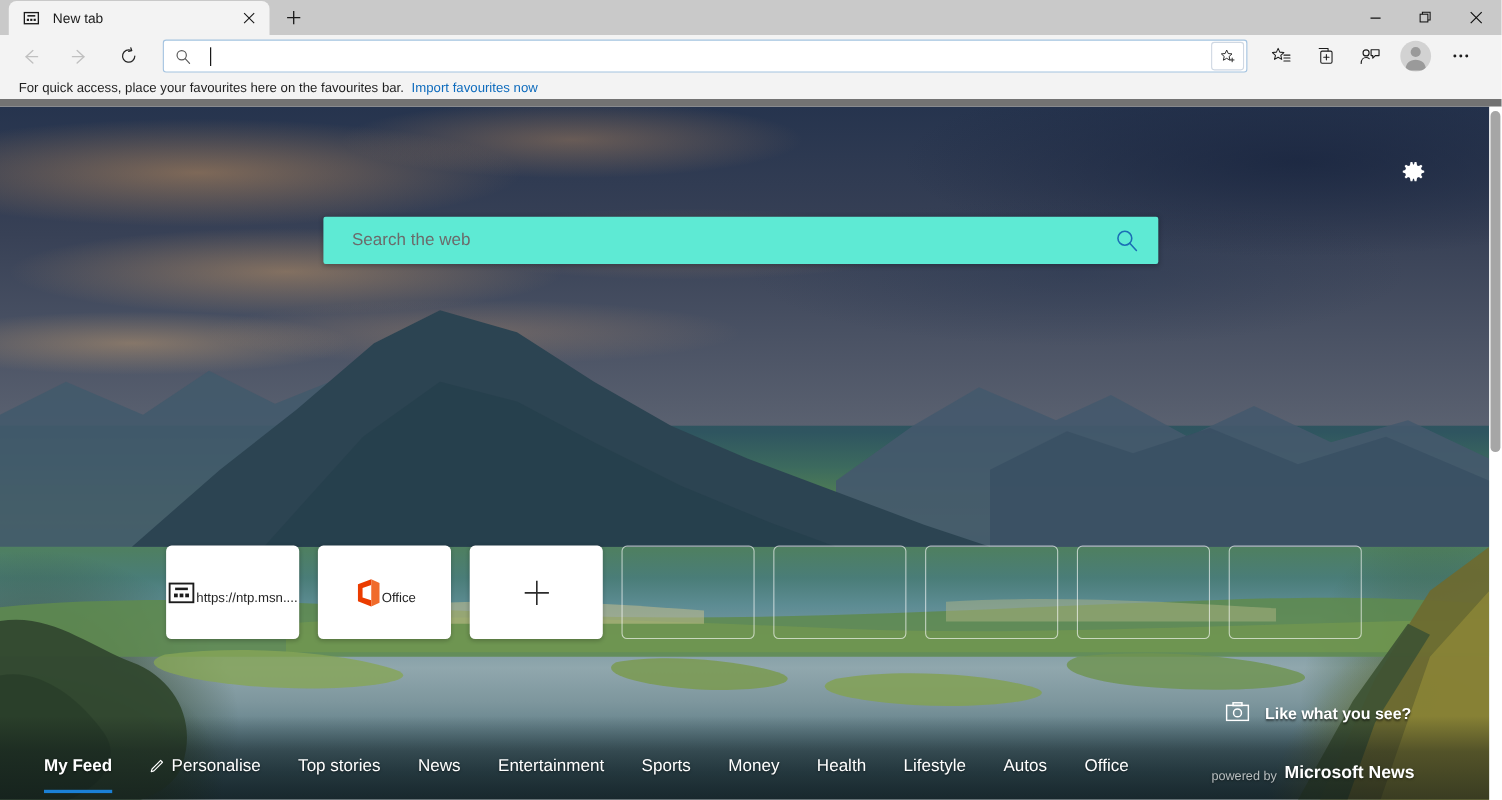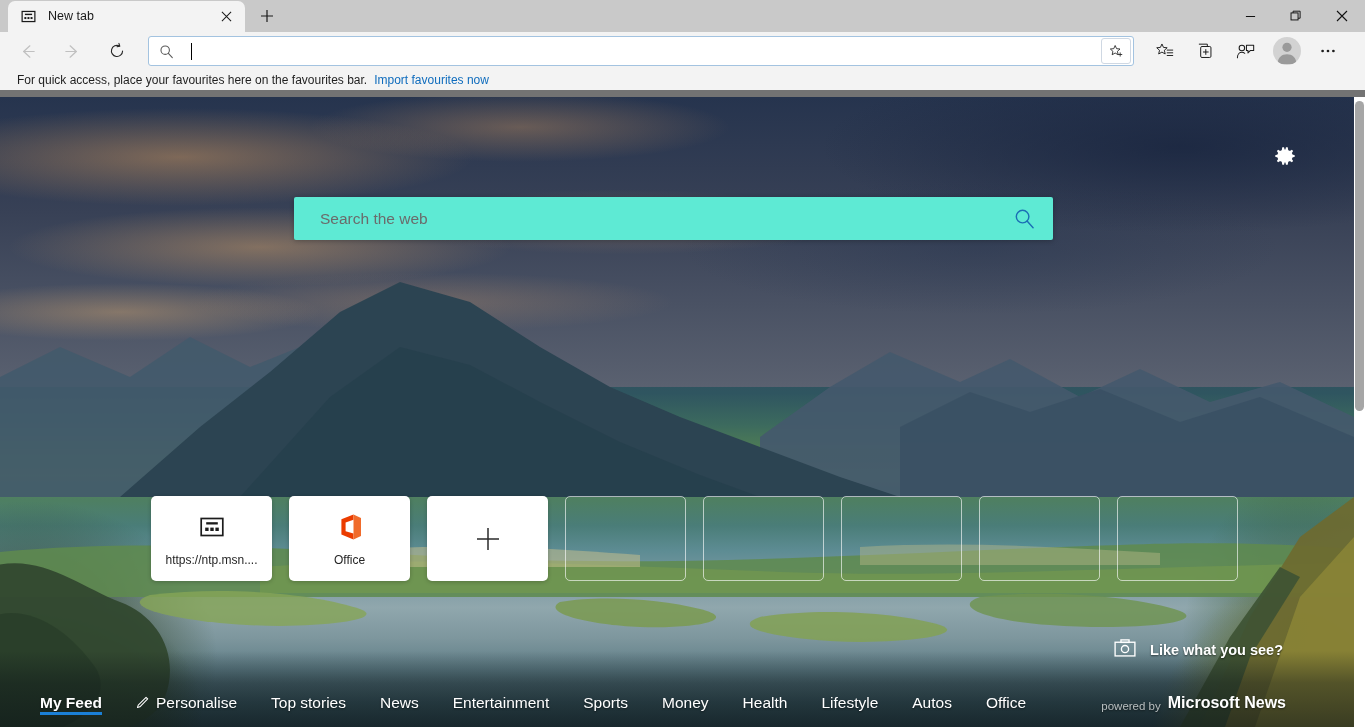--- a/index.html
+++ b/index.html
@@ -8,21 +8,21 @@
     overflow: hidden;
     font-family: "Liberation Sans", sans-serif;
     background: #ffffff;
   }
 
   
   .titlebar {
     position: absolute; top: 0; left: 0;
     width: 1365px; height: 32px;
     background: #c9c9c9;
-    display: flex; align-items: center;
+    display: flex; align-items: flex-end;
   }
   .tab {
     margin-left: 8px;
     width: 237px; height: 31px;
     background: #f3f3f3;
     border-radius: 7px 7px 0 0;
     display: flex; align-items: center;
     padding: 0 8px 0 12px;
     position: relative;
   }
@@ -237,21 +237,21 @@
 
   
   .tiles {
     position: absolute; left: 151px; top: 399px;
     display: flex; gap: 17px;
   }
   .tile {
     width: 121px; height: 85px;
     background: #ffffff;
     border-radius: 5px;
-    display: flex; flex-direction: column;
+    display: flex; flex-direction: row;
     align-items: center; justify-content: center;
     box-shadow: 0 1px 4px rgba(0,0,0,0.22);
   }
   .tile-icon { height: 34px; display: flex; align-items: center; justify-content: center; }
   .tile-label {
     margin-top: 9px;
     font-size: 12px; color: #252525;
     max-width: 106px;
     white-space: nowrap; overflow: hidden; text-overflow: ellipsis;
     text-align: center;
@@ -281,21 +281,21 @@
   .ntp-nav {
     position: absolute; left: 0; bottom: 0;
     width: 1354px; height: 48px;
     display: flex; align-items: center;
   }
   .nav-items { display: flex; align-items: center; margin-left: 40px; }
   .nav-item {
     font-size: 15.5px; color: #ffffff;
     margin-right: 34px;
     position: relative;
-    padding-bottom: 1px;
+    padding-bottom: 13px;
     white-space: nowrap;
     text-shadow: 0 1px 2px rgba(0,0,0,0.5);
     display: flex; align-items: center;
   }
   .nav-item.active { font-weight: bold; }
   .nav-item.active::after {
     content: ""; position: absolute;
     left: 0; right: 0; bottom: -2px;
     height: 3px; background: #1b80d6;
   }

